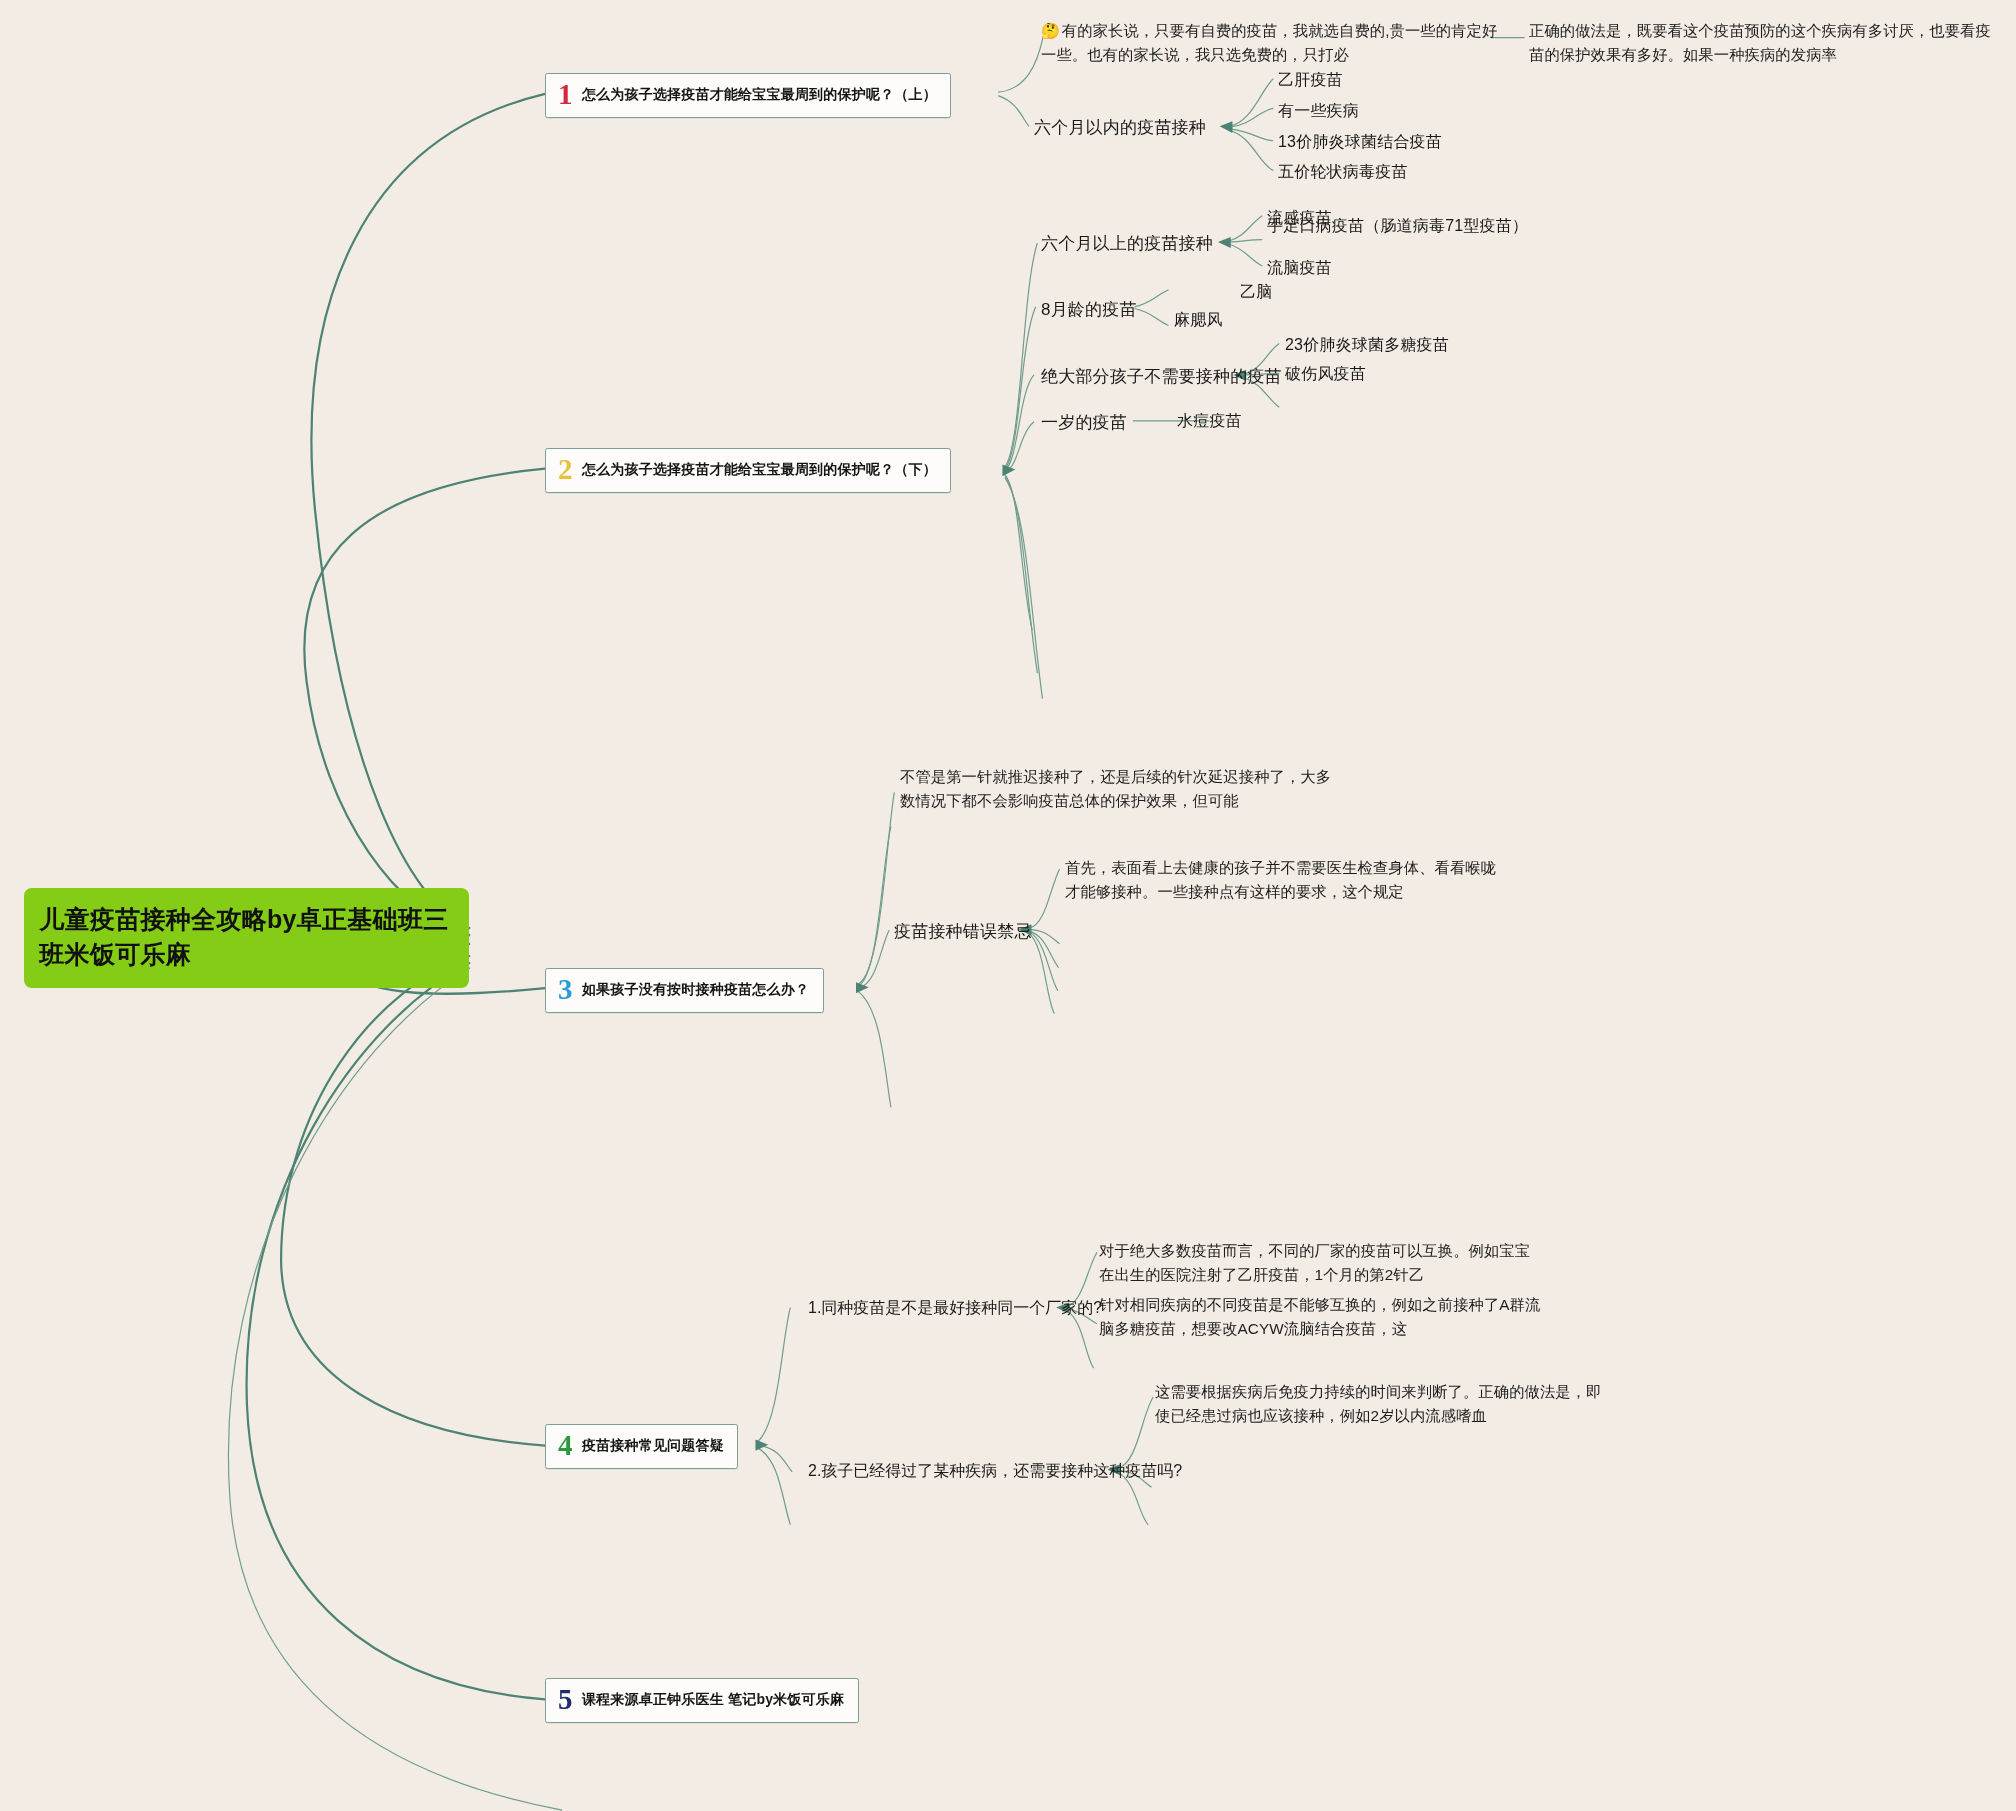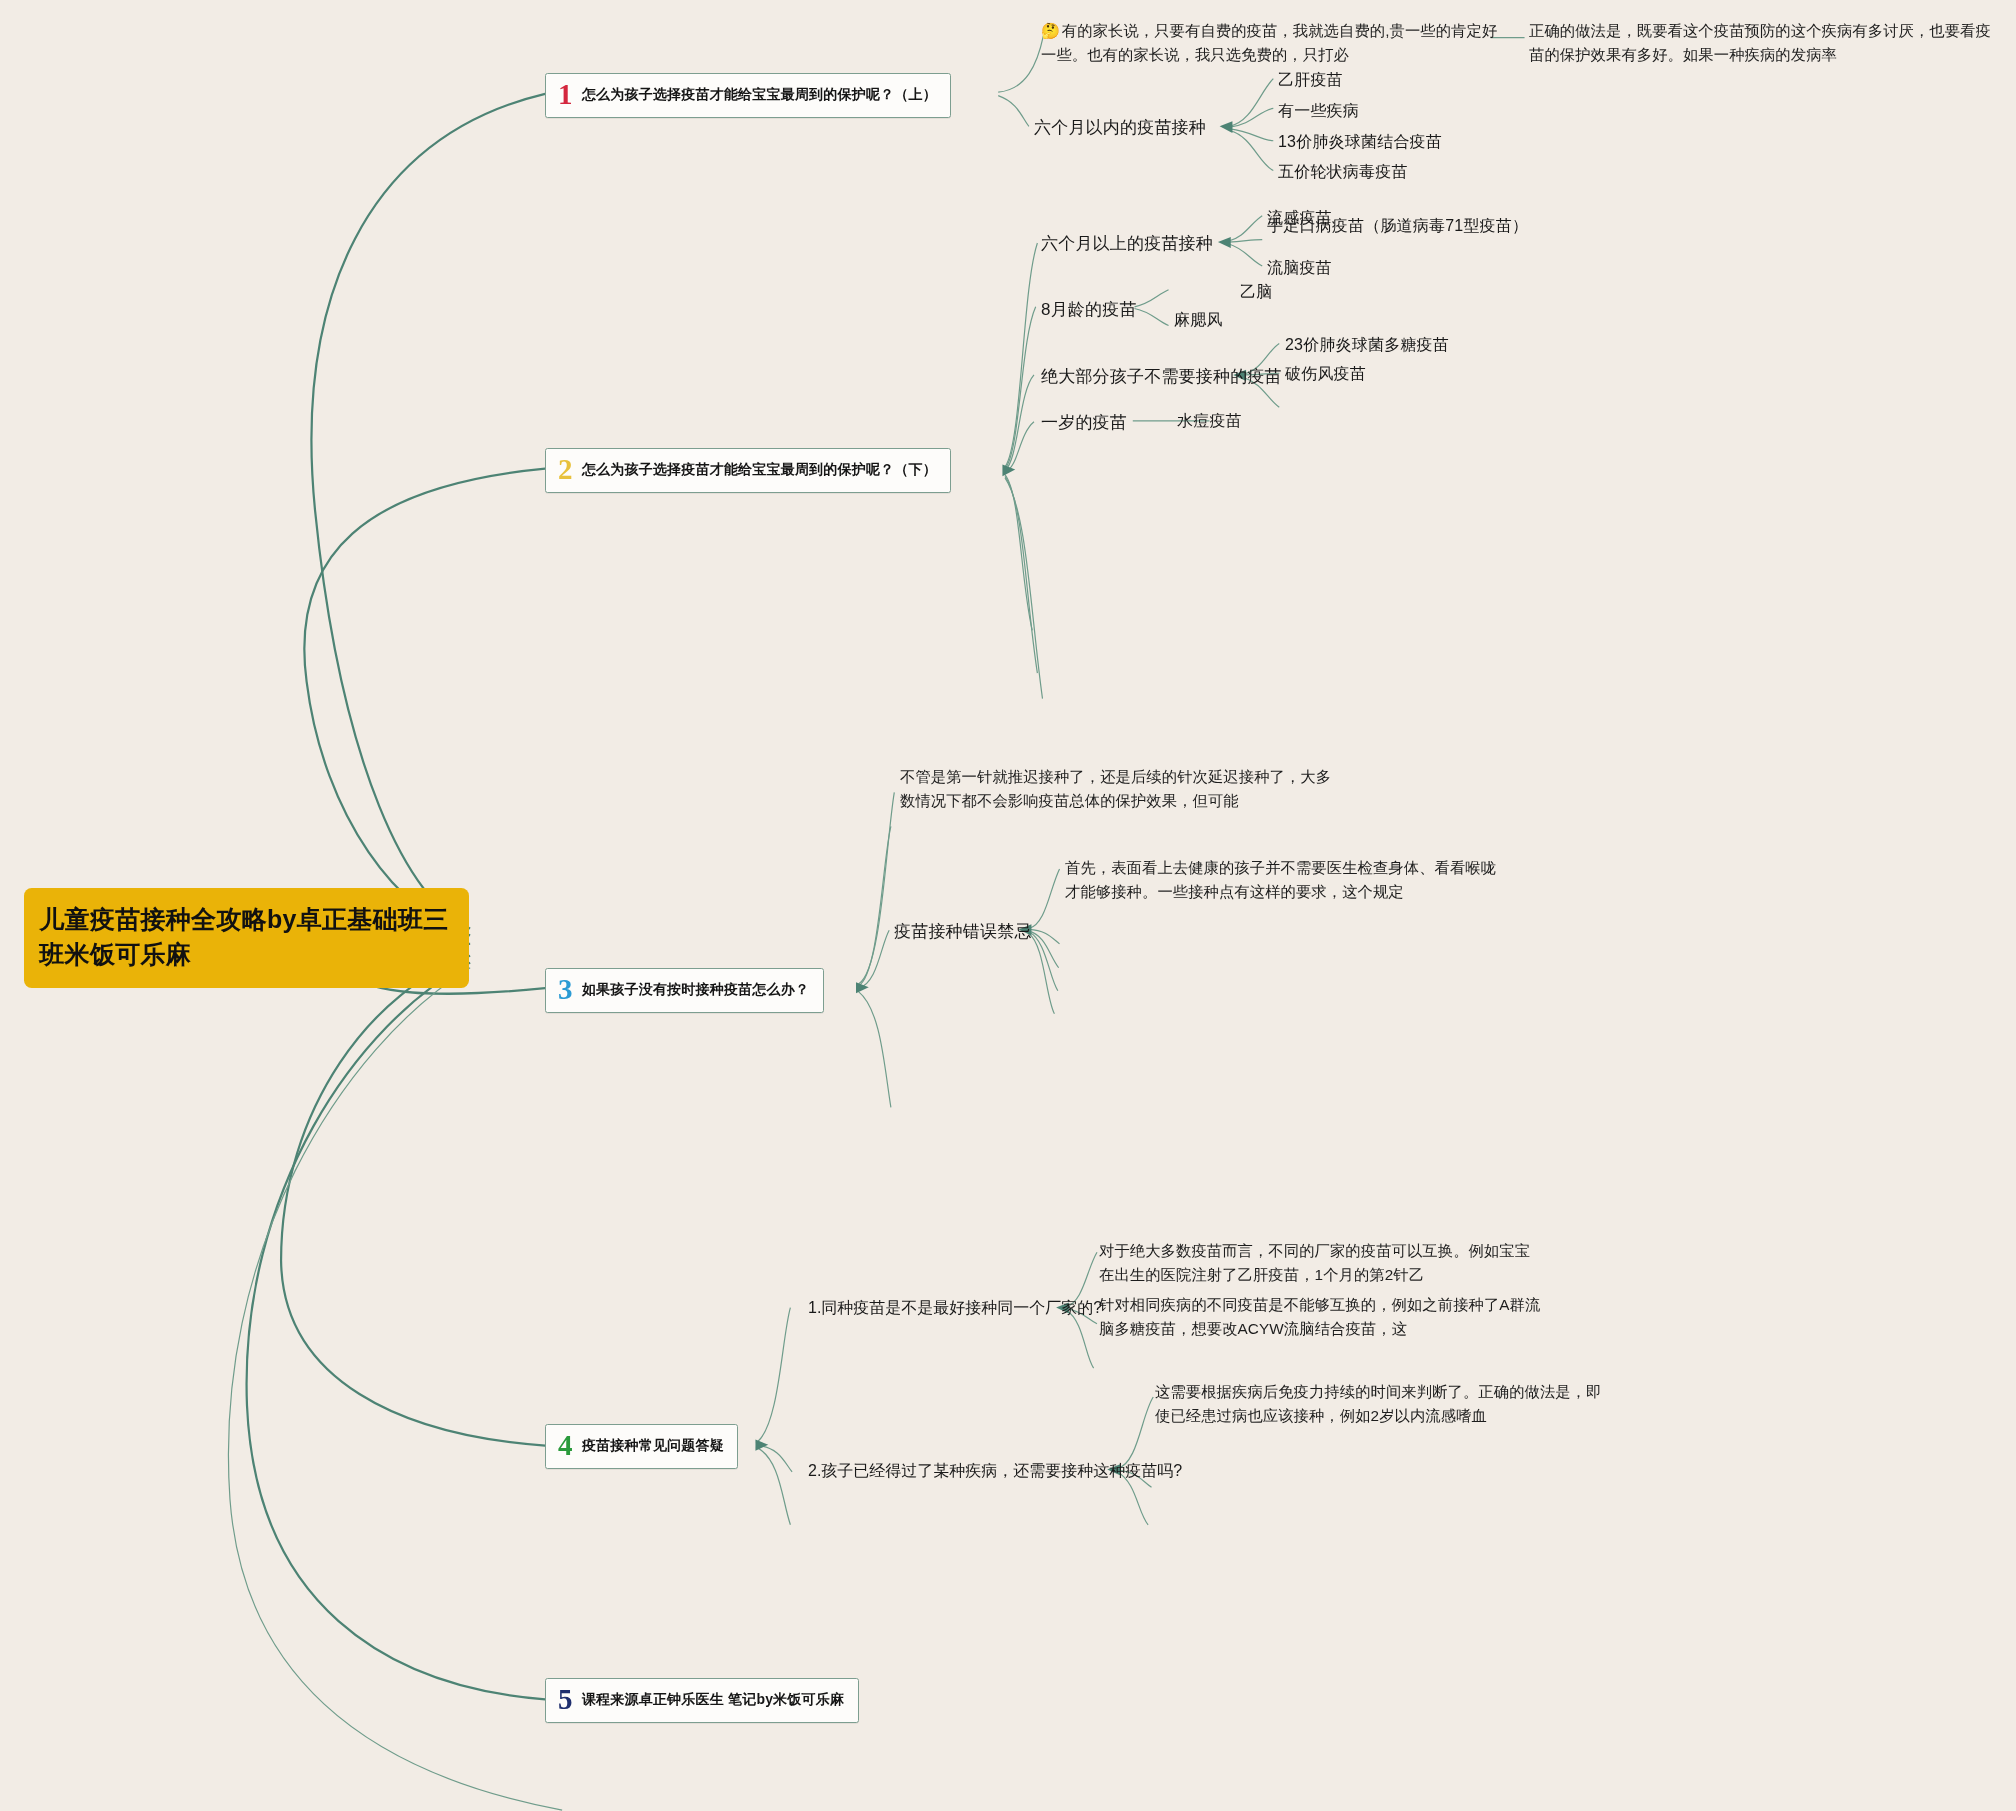--- a/index.html
+++ b/index.html
@@ -202,21 +202,21 @@
     <path class="thin" d="M 1252 1536 C 1272 1540, 1276 1548, 1288 1554"></path>
     <path class="thin" d="M 1252 1538 C 1272 1550, 1274 1592, 1284 1606"></path>
     <polygon class="arrowhead" points="1240,1535 1255,1529 1255,1542"></polygon>
 
     <path class="thin" d="M 1312 1724 C 1336 1718, 1340 1662, 1354 1640"></path>
     <path class="thin" d="M 1312 1726 C 1336 1728, 1340 1738, 1352 1746"></path>
     <path class="thin" d="M 1312 1728 C 1334 1740, 1336 1776, 1348 1790"></path>
     <polygon class="arrowhead" points="1300,1725 1315,1719 1315,1732"></polygon>
   </svg>
 
-  <div id="central-node" style="background: #eab308;">
+  <div id="central-node" style="background: #84cc16;">
     <span>儿童疫苗接种全攻略by卓正基础班三班米饭可乐麻</span>
   </div>
 
   <div class="branch-node" style="left:545px; top:73px;">
     <span class="branch-num" style="color:#d4273e;">1</span>
     <span class="branch-label">怎么为孩子选择疫苗才能给宝宝最周到的保护呢？（上）</span>
   </div>
 
   <div class="note-node" style="left:1041px; top:19px; width:468px;">
     <span class="emoji">🤔</span><span>有的家长说，只要有自费的疫苗，我就选自费的,贵一些的肯定好一些。也有的家长说，我只选免费的，只打必</span>

